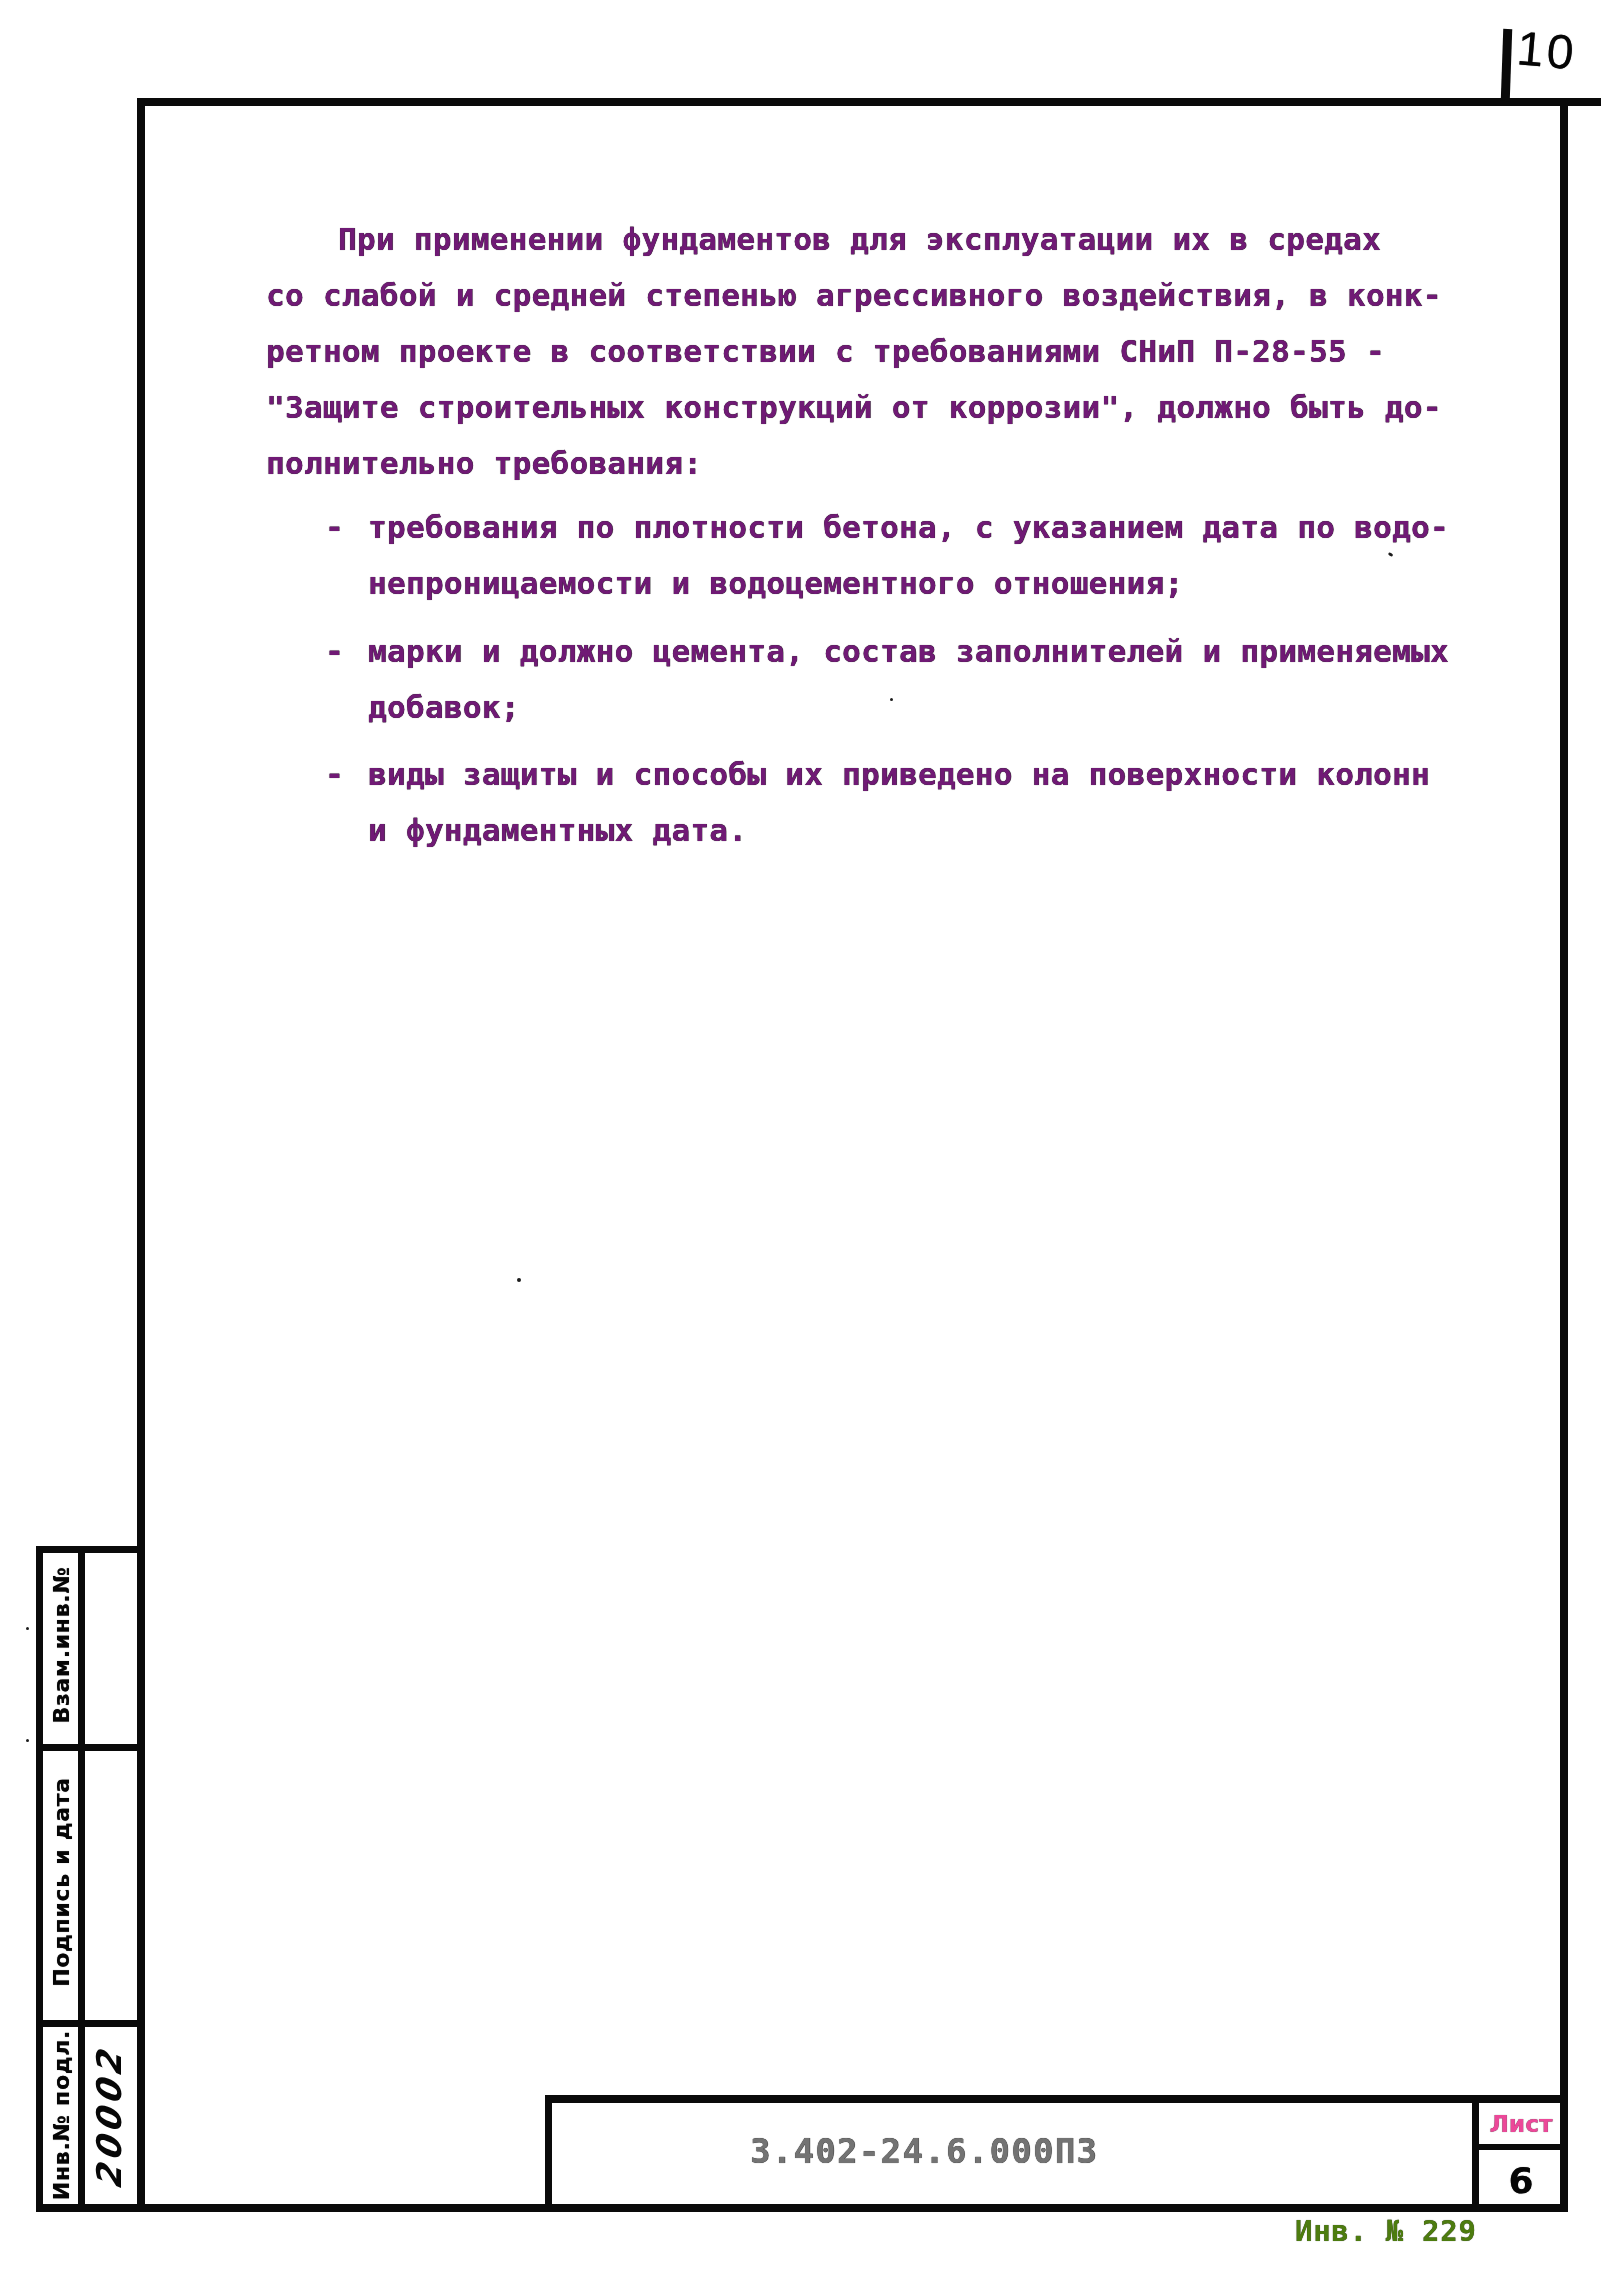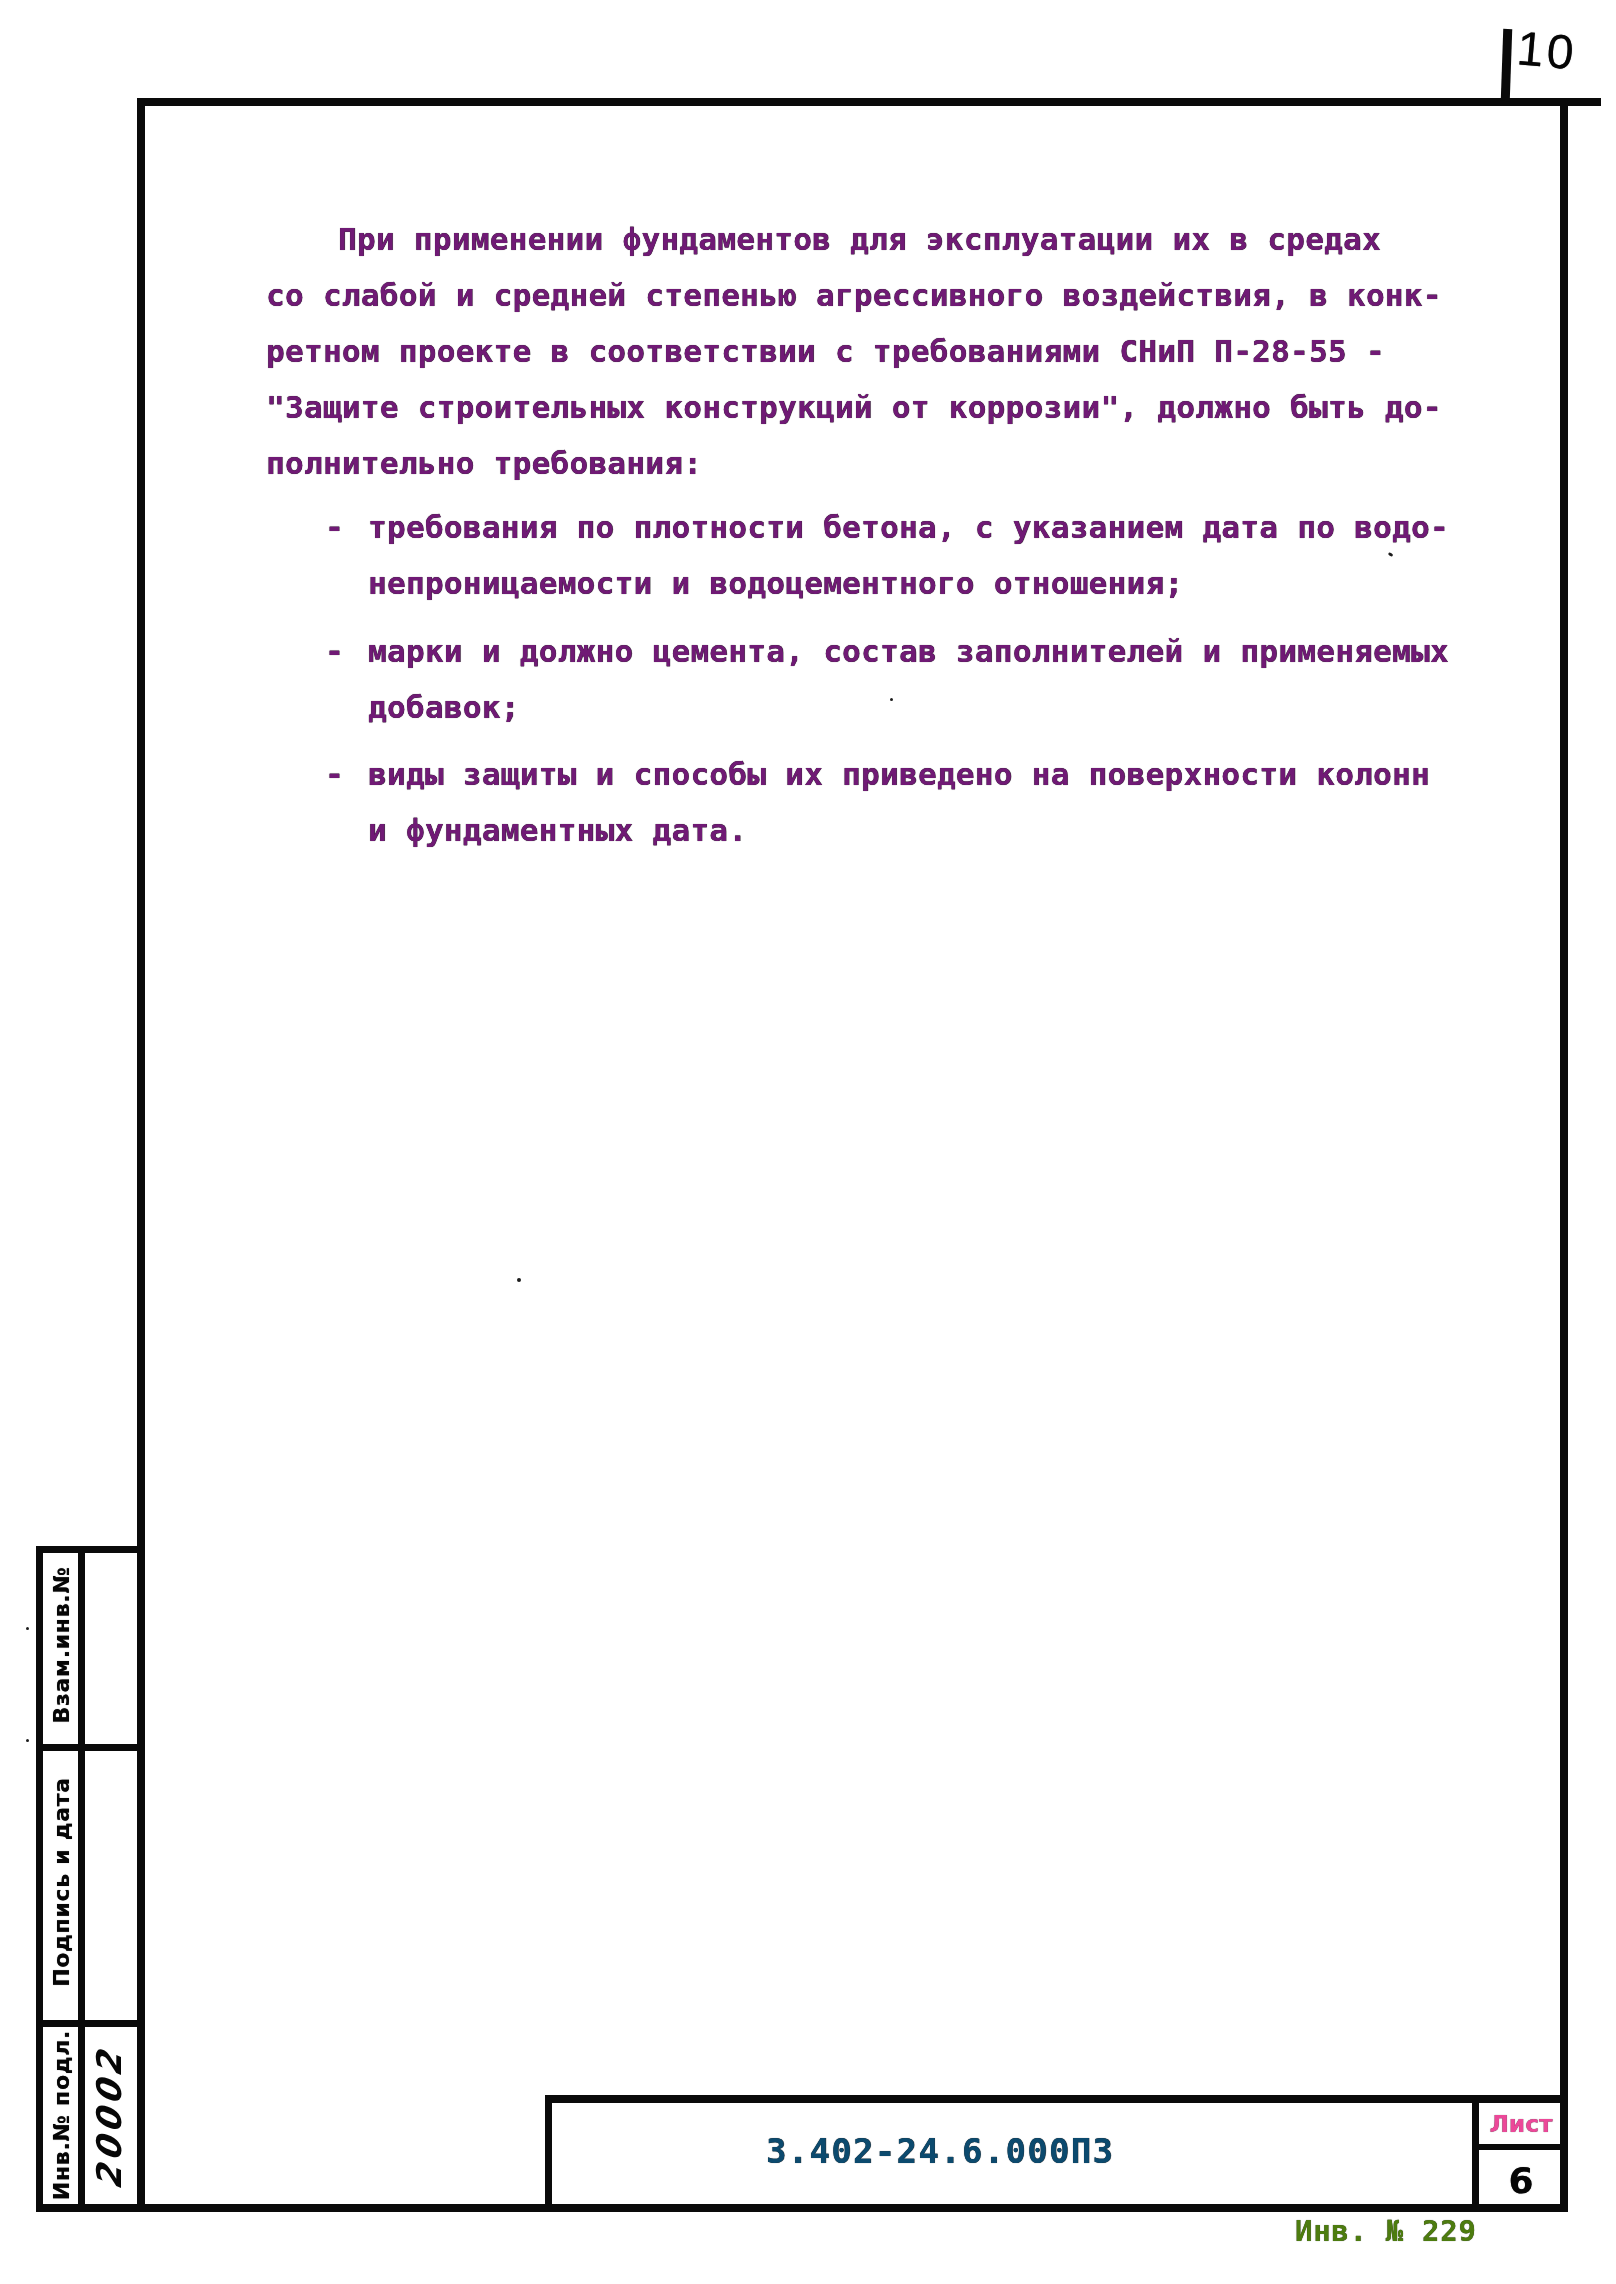--- a/index.html
+++ b/index.html
@@ -31,23 +31,23 @@
     transform:translate(-50%,-50%) rotate(-90deg) skewX(-12deg);
   }
   .page-number{
     position:absolute;left:1517px;top:23.4px;
     font:48px "Liberation Sans", sans-serif;
     color:#050505;letter-spacing:3.3px;
     transform:rotate(5deg);
     text-shadow:0 0 0.7px rgba(0,0,0,.8);
   }
   .doc-code{
-    position:absolute;left:221px;top:36px;white-space:nowrap;
+    position:absolute;left:205px;top:36px;white-space:nowrap;
     font:bold 34px "DejaVu Sans Mono", monospace;
-    color:#0c4a6e;letter-spacing:1.3px;
+    color:#737373;letter-spacing:1.3px;
     text-shadow:0 0 0.7px rgba(0,0,0,.9), 0.4px 0.4px 0 rgba(0,0,0,.5);
   }
   .sheet-label{
     position:absolute;white-space:nowrap;
     font:bold 23.4px "DejaVu Sans", sans-serif;color:#ec4899;
     transform:translate(-50%,-50%);
     text-shadow:0 0 0.7px rgba(0,0,0,.8);
   }
   .sheet-number{
     position:absolute;white-space:nowrap;

